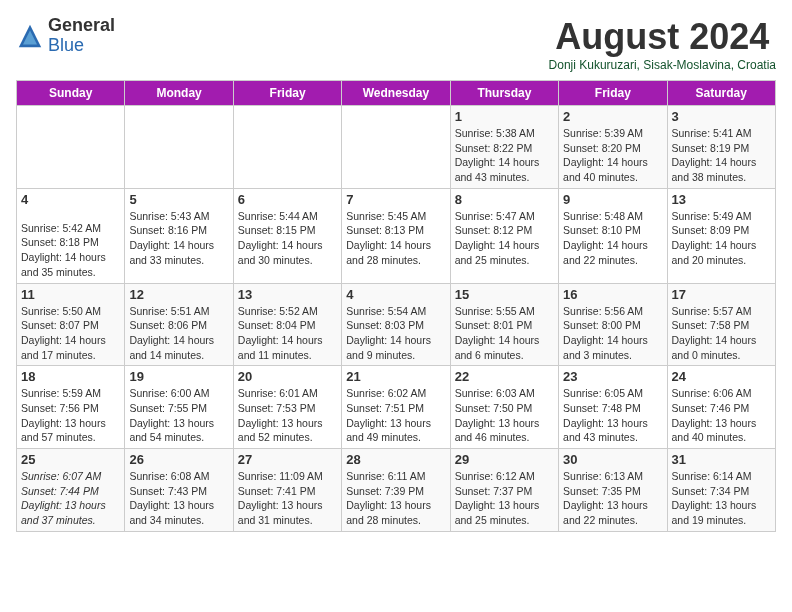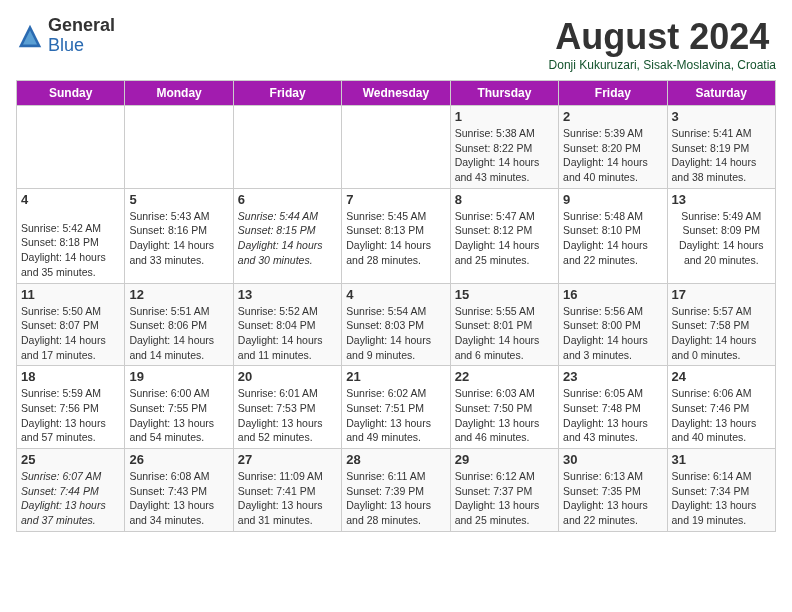--- a/index.html
+++ b/index.html
@@ -165,21 +165,21 @@
         </td>
         <td>
           <span class="day-number">5</span>
           <div class="day-info" style="white-space: pre-line;">Sunrise: 5:43 AM
 Sunset: 8:16 PM
 Daylight: 14 hours
 and 33 minutes.</div>
         </td>
         <td>
           <span class="day-number">6</span>
-          <div class="day-info" style="white-space: pre-line; font-style: italic;">Sunrise: 5:44 AM
+          <div class="day-info" style="white-space: pre-line;">Sunrise: 5:44 AM
 Sunset: 8:15 PM
 Daylight: 14 hours
 and 30 minutes.</div>
         </td>
         <td>
           <span class="day-number">7</span>
           <div class="day-info" style="white-space: pre-line;">Sunrise: 5:45 AM
 Sunset: 8:13 PM
 Daylight: 14 hours
 and 28 minutes.</div>
@@ -193,21 +193,21 @@
         </td>
         <td>
           <span class="day-number">9</span>
           <div class="day-info" style="white-space: pre-line;">Sunrise: 5:48 AM
 Sunset: 8:10 PM
 Daylight: 14 hours
 and 22 minutes.</div>
         </td>
         <td>
           <span class="day-number">13</span>
-          <div class="day-info" style="white-space: pre-line; text-align: center;">Sunrise: 5:49 AM
+          <div class="day-info" style="white-space: pre-line;">Sunrise: 5:49 AM
 Sunset: 8:09 PM
 Daylight: 14 hours
 and 20 minutes.</div>
         </td>
       </tr>
       <tr>
         <td>
           <span class="day-number">11</span>
           <div class="day-info" style="white-space: pre-line;">Sunrise: 5:50 AM
 Sunset: 8:07 PM

